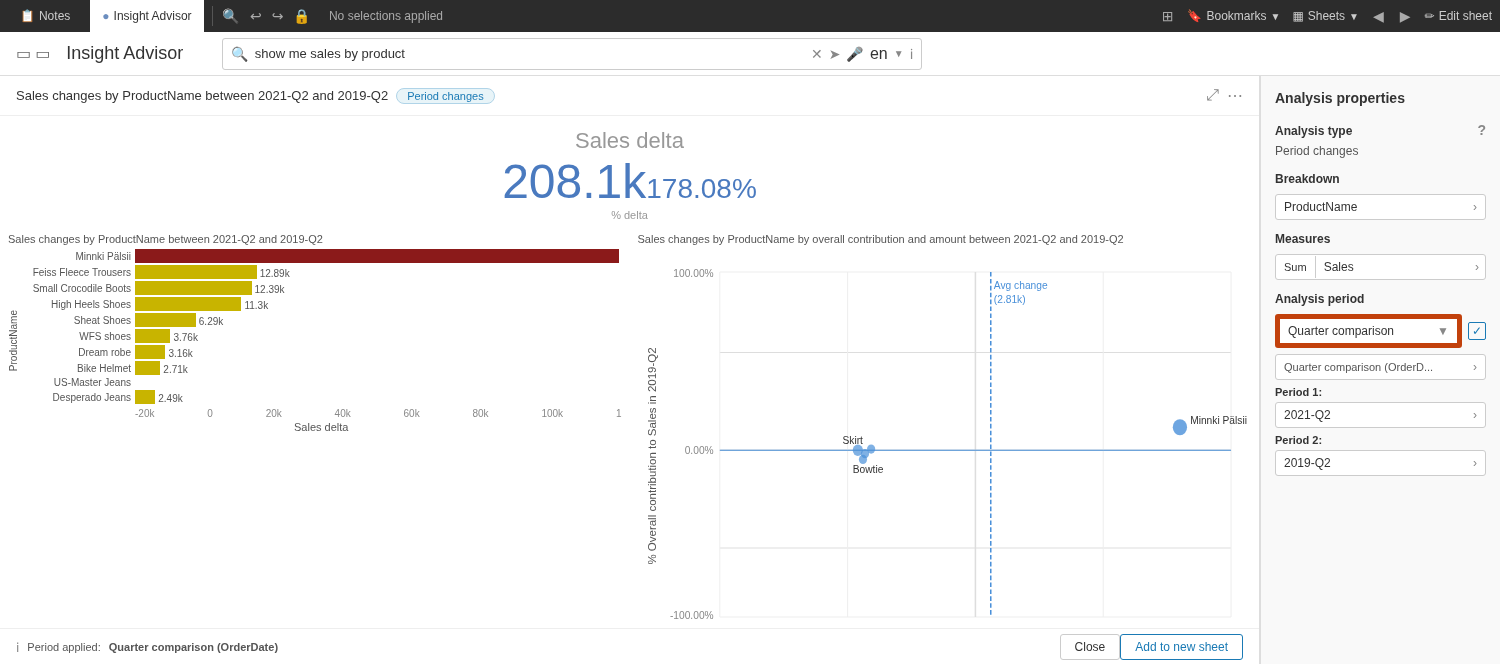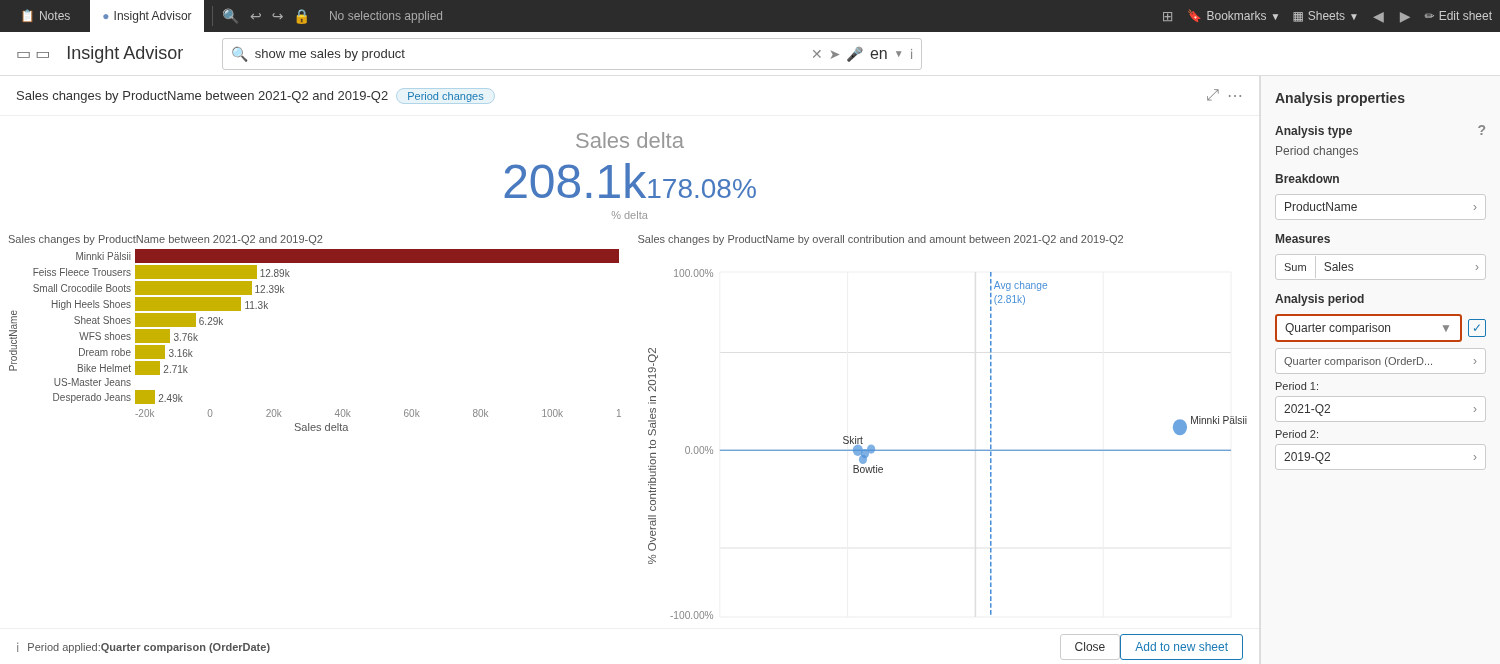--- a/index.html
+++ b/index.html
@@ -94,21 +94,21 @@
     
     .right-chart {
       flex: 1; padding: 0 8px; overflow: hidden; position: relative;
     }
     .scatter-svg { width: 100%; height: 100%; }
 
     
     .bottom-bar {
       display: flex; align-items: center; padding: 6px 16px; border-top: 1px solid #eee; gap: 8px; height: 36px; background: #fff;
     }
-    .period-info { font-size: 11px; color: #555; display: flex; align-items: center; gap: 0; }
+    .period-info { font-size: 11px; color: #555; display: flex; align-items: center; gap: 8px; }
     .bottom-bar-right { margin-left: auto; display: flex; }
     .bottom-btn {
       padding: 5px 14px; border: 1px solid #ccc; background: #fff; border-radius: 3px; font-size: 12px; cursor: pointer; color: #333;
     }
     .bottom-btn-primary {
       padding: 5px 14px; border: 1px solid #1a7ab5; background: #fff; border-radius: 3px; font-size: 12px; cursor: pointer; color: #1a7ab5;
     }
 
     
     .right-panel {
@@ -124,31 +124,31 @@
     }
     .rp-breakdown-text { font-size: 12px; color: #333; }
     .rp-chevron { font-size: 12px; color: #888; }
 
     .rp-measures-row { display: flex; align-items: center; margin: 4px 14px; border: 1px solid #ccc; border-radius: 3px; background: #fff; overflow: hidden; cursor: pointer; }
     .rp-measures-sum { font-size: 11px; color: #333; padding: 5px 8px; border-right: 1px solid #ccc; }
     .rp-measures-name { font-size: 12px; color: #333; padding: 5px 8px; flex: 1; }
     .rp-measures-chevron { font-size: 12px; color: #888; padding: 5px 6px; }
 
     .rp-period-select {
-      display: flex; align-items: center; margin: 4px 14px; border: 2px solid #c2410c; border-radius: 3px; background: #fff; padding: 5px 8px; cursor: pointer; justify-content: space-between;
+      display: flex; align-items: center; margin: 4px 14px; border: 5px solid #c2410c; border-radius: 3px; background: #fff; padding: 5px 8px; cursor: pointer; justify-content: space-between;
     }
     .rp-period-select-text { font-size: 12px; color: #333; }
     .rp-period-chevron { font-size: 12px; color: #888; }
     .rp-period-check { color: #1a7ab5; font-size: 14px; margin-left: 4px; }
 
     .rp-sub-item { margin: 2px 14px; border: 1px solid #ccc; border-radius: 3px; background: #fff; padding: 5px 8px; display: flex; justify-content: space-between; align-items: center; cursor: pointer; }
     .rp-sub-item-text { font-size: 11px; color: #555; }
     .rp-sub-item-chevron { font-size: 12px; color: #888; }
 
-    .rp-period-label { font-size: 11px; color: #333; padding: 4px 14px 2px 14px; font-weight: 400; }
+    .rp-period-label { font-size: 11px; color: #333; padding: 4px 14px 2px 14px; font-weight: 700; }
     .rp-period-value { display: flex; align-items: center; justify-content: space-between; margin: 2px 14px; border: 1px solid #ccc; border-radius: 3px; background: #fff; padding: 5px 8px; cursor: pointer; }
     .rp-period-value-text { font-size: 12px; color: #333; }
 
     .scrollbar-thin::-webkit-scrollbar { width: 4px; }
     .scrollbar-thin::-webkit-scrollbar-thumb { background: #ccc; border-radius: 2px; }
   </style>
 </head>
 <body>
 
 <div class="top-bar">

